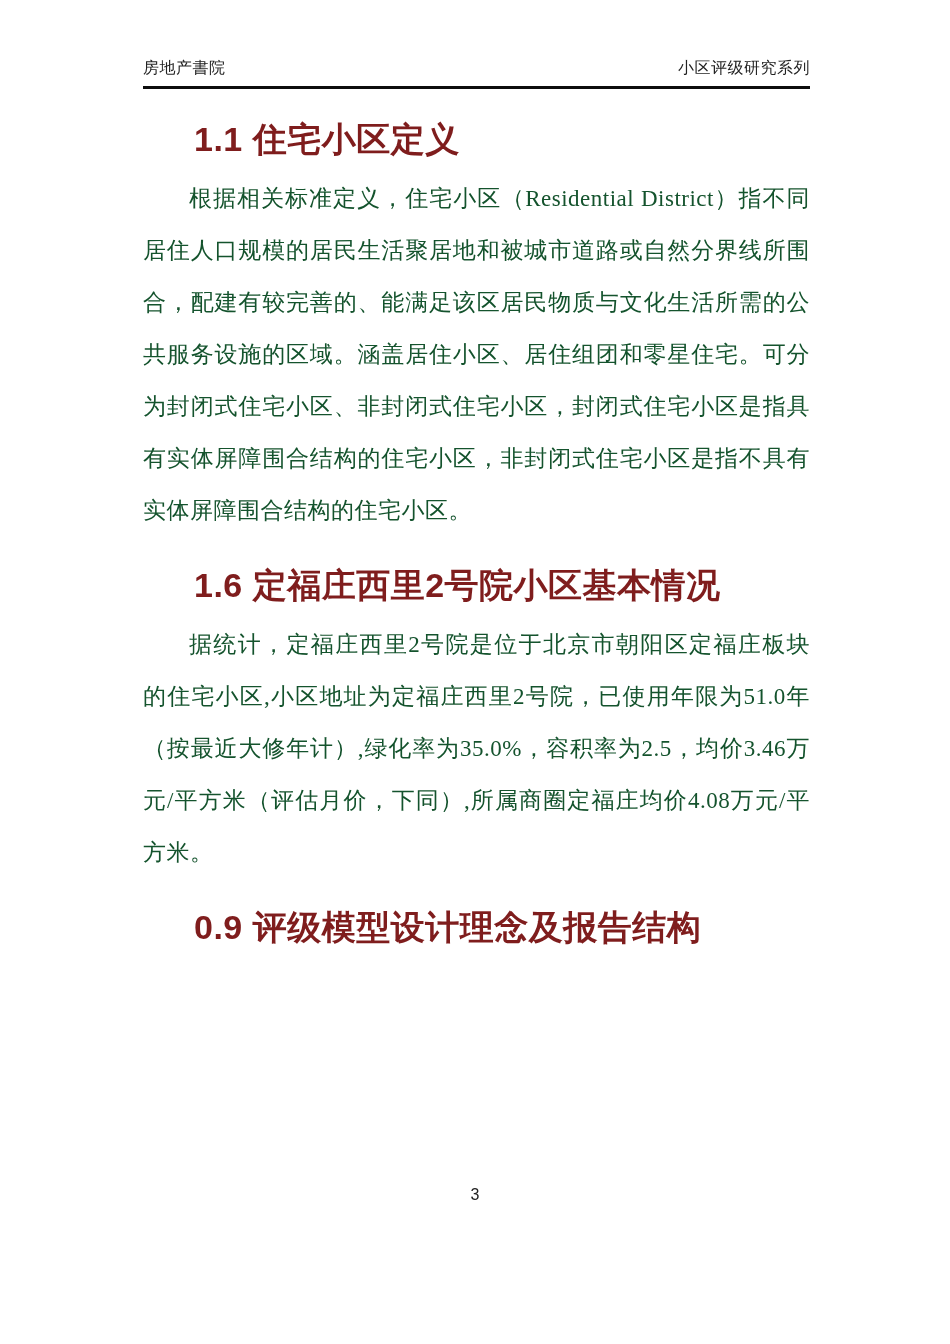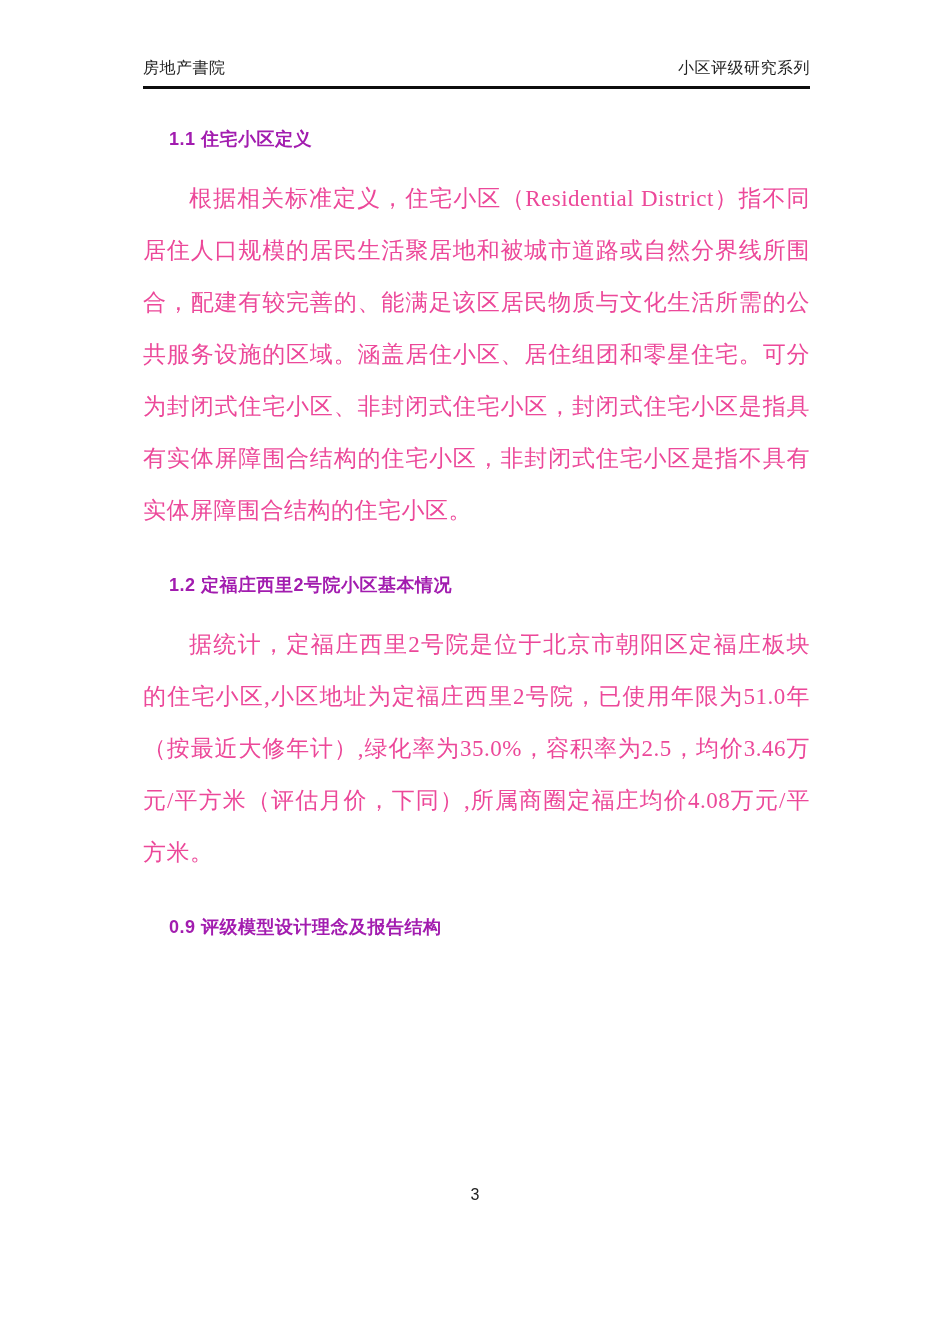--- a/index.html
+++ b/index.html
@@ -43,36 +43,36 @@
   h1.chapter {
     margin: 30px 0 0 50px;
     font-family: "Liberation Sans", "DejaVu Sans", sans-serif;
     font-size: 29px;
     line-height: 36px;
     font-weight: bold;
     color: #0f0f0f;
     letter-spacing: 1px;
   }
   h2.section-title {
-    margin: 31px 0 0 26px;
+    margin: 31px 0 0 51px;
     font-family: "Liberation Sans", "DejaVu Sans", sans-serif;
-    font-size: 18px;
+    font-size: 34px;
     line-height: 34px;
     font-weight: bold;
-    color: #a21caf;
+    color: #7f1d1d;
     letter-spacing: 0.5px;
   }
   p.body-text {
     margin: 17px 0 0 0;
     font-size: 23px;
     line-height: 52px;
     text-align: justify;
     text-justify: inter-character;
     text-indent: 46px;
-    color: #ec4899;
+    color: #14532d;
     letter-spacing: 0.5px;
   }
   
   .footer {
     position: absolute;
     left: 0;
     bottom: 60px;
     width: 100%;
     text-align: center;
     font-family: "Liberation Sans", "DejaVu Sans", sans-serif;
@@ -92,21 +92,21 @@
 
   <div class="content">
 
 
     <section>
       <h2 class="section-title">1.1 住宅小区定义</h2>
       <p class="body-text">根据相关标准定义，住宅小区（Residential District）指不同居住人口规模的居民生活聚居地和被城市道路或自然分界线所围合，配建有较完善的、能满足该区居民物质与文化生活所需的公共服务设施的区域。涵盖居住小区、居住组团和零星住宅。可分为封闭式住宅小区、非封闭式住宅小区，封闭式住宅小区是指具有实体屏障围合结构的住宅小区，非封闭式住宅小区是指不具有实体屏障围合结构的住宅小区。</p>
     </section>
 
     <section>
-      <h2 class="section-title">1.2 定福庄西里2号院小区基本情况</h2>
+      <h2 class="section-title">1.6 定福庄西里2号院小区基本情况</h2>
       <p class="body-text">据统计，定福庄西里2号院是位于北京市朝阳区定福庄板块的住宅小区,小区地址为定福庄西里2号院，已使用年限为51.0年（按最近大修年计）,绿化率为35.0%，容积率为2.5，均价3.46万元/平方米（评估月价，下同）,所属商圈定福庄均价4.08万元/平方米。</p>
     </section>
 
     <section>
       <h2 class="section-title">0.9 评级模型设计理念及报告结构</h2>
     </section>
 
   </div>
 
   <div class="footer">

